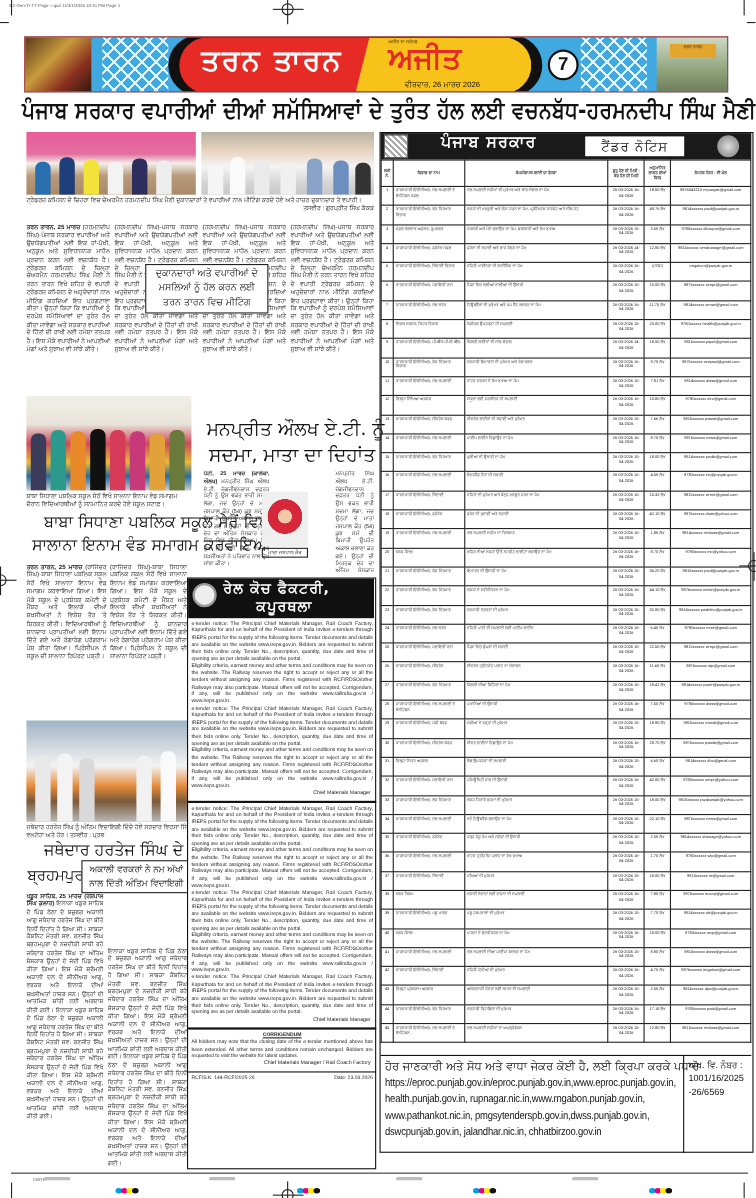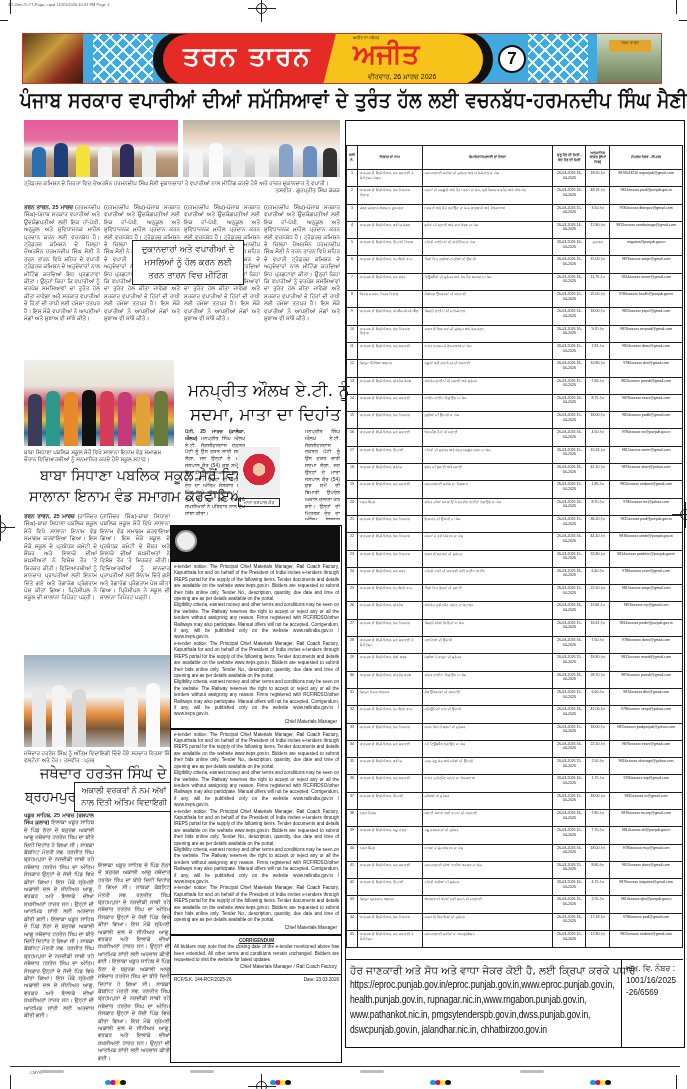--- a/index.html
+++ b/index.html
@@ -168,20 +168,24 @@
 <div class="abs cap" style="left:24px;top:750px;width:150px"><span>ਜਥੇਦਾਰ ਹਰਤੇਜ ਸਿੰਘ ਨੂੰ ਅੰਤਿਮ ਵਿਦਾਇਗੀ ਦਿੰਦੇ ਹੋਏ ਸਰਦਾਰ ਵਿਰਸਾ ਸਿੰਘ ਵਲਟੋਹਾ ਅਤੇ ਹੋਰ।</span> <span>ਤਸਵੀਰ : ਪ੍ਰਭ</span></div>
 <div class="abs sub-h" style="left:40px;top:765px">ਜਥੇਦਾਰ ਹਰਤੇਜ ਸਿੰਘ ਦੇ ਅਕਾਲ ਚਲਾਣੇ ਨਾਲ</div>
 <div class="abs sub-h" style="left:25px;top:788px;font-size:13.5px">ਬ੍ਰਹਮਪੁਰਾ ਪਰਿਵਾਰ ਤੇ ਅਕਾਲੀ ਦਲ ਨੂੰ ਵੱਡਾ ਘਾਟਾ</div>
 <div class="abs txt" style="left:24px;top:812px;width:70px;height:256px;font-size:5.4px"><b>ਖਡੂਰ ਸਾਹਿਬ, 25 ਮਾਰਚ (ਰਸ਼ਪਾਲ ਸਿੰਘ ਕੁਲਾਰ)</b> <span>ਇਲਾਕਾ ਖਡੂਰ ਸਾਹਿਬ ਦੇ ਪਿੰਡ ਠੱਠਾ ਦੇ ਬਜ਼ੁਰਗ ਅਕਾਲੀ ਆਗੂ ਜਥੇਦਾਰ ਹਰਤੇਜ ਸਿੰਘ ਦਾ ਬੀਤੇ ਦਿਨੀਂ ਦਿਹਾਂਤ ਹੋ ਗਿਆ ਸੀ। ਸਾਬਕਾ ਕੈਬਨਿਟ ਮੰਤਰੀ ਸਵ. ਰਣਜੀਤ ਸਿੰਘ ਬ੍ਰਹਮਪੁਰਾ ਦੇ ਨਜ਼ਦੀਕੀ ਸਾਥੀ ਰਹੇ ਜਥੇਦਾਰ ਹਰਤੇਜ ਸਿੰਘ ਦਾ ਅੰਤਿਮ ਸੰਸਕਾਰ ਉਨ੍ਹਾਂ ਦੇ ਜੱਦੀ ਪਿੰਡ ਵਿਖੇ ਕੀਤਾ ਗਿਆ। ਇਸ ਮੌਕੇ ਸ਼੍ਰੋਮਣੀ ਅਕਾਲੀ ਦਲ ਦੇ ਸੀਨੀਅਰ ਆਗੂ, ਵਰਕਰ ਅਤੇ ਇਲਾਕੇ ਦੀਆਂ ਸ਼ਖ਼ਸੀਅਤਾਂ ਹਾਜ਼ਰ ਸਨ। ਉਨ੍ਹਾਂ ਦੀ ਆਤਮਿਕ ਸ਼ਾਂਤੀ ਲਈ ਅਰਦਾਸ ਕੀਤੀ ਗਈ।</span> <span>ਇਲਾਕਾ ਖਡੂਰ ਸਾਹਿਬ ਦੇ ਪਿੰਡ ਠੱਠਾ ਦੇ ਬਜ਼ੁਰਗ ਅਕਾਲੀ ਆਗੂ ਜਥੇਦਾਰ ਹਰਤੇਜ ਸਿੰਘ ਦਾ ਬੀਤੇ ਦਿਨੀਂ ਦਿਹਾਂਤ ਹੋ ਗਿਆ ਸੀ। ਸਾਬਕਾ ਕੈਬਨਿਟ ਮੰਤਰੀ ਸਵ. ਰਣਜੀਤ ਸਿੰਘ ਬ੍ਰਹਮਪੁਰਾ ਦੇ ਨਜ਼ਦੀਕੀ ਸਾਥੀ ਰਹੇ ਜਥੇਦਾਰ ਹਰਤੇਜ ਸਿੰਘ ਦਾ ਅੰਤਿਮ ਸੰਸਕਾਰ ਉਨ੍ਹਾਂ ਦੇ ਜੱਦੀ ਪਿੰਡ ਵਿਖੇ ਕੀਤਾ ਗਿਆ। ਇਸ ਮੌਕੇ ਸ਼੍ਰੋਮਣੀ ਅਕਾਲੀ ਦਲ ਦੇ ਸੀਨੀਅਰ ਆਗੂ, ਵਰਕਰ ਅਤੇ ਇਲਾਕੇ ਦੀਆਂ ਸ਼ਖ਼ਸੀਅਤਾਂ ਹਾਜ਼ਰ ਸਨ। ਉਨ੍ਹਾਂ ਦੀ ਆਤਮਿਕ ਸ਼ਾਂਤੀ ਲਈ ਅਰਦਾਸ ਕੀਤੀ ਗਈ।</span></div>
 <div class="abs txt" style="left:98px;top:812px;width:72px;height:256px;font-size:5.4px;padding-top:50px"><span>ਇਲਾਕਾ ਖਡੂਰ ਸਾਹਿਬ ਦੇ ਪਿੰਡ ਠੱਠਾ ਦੇ ਬਜ਼ੁਰਗ ਅਕਾਲੀ ਆਗੂ ਜਥੇਦਾਰ ਹਰਤੇਜ ਸਿੰਘ ਦਾ ਬੀਤੇ ਦਿਨੀਂ ਦਿਹਾਂਤ ਹੋ ਗਿਆ ਸੀ। ਸਾਬਕਾ ਕੈਬਨਿਟ ਮੰਤਰੀ ਸਵ. ਰਣਜੀਤ ਸਿੰਘ ਬ੍ਰਹਮਪੁਰਾ ਦੇ ਨਜ਼ਦੀਕੀ ਸਾਥੀ ਰਹੇ ਜਥੇਦਾਰ ਹਰਤੇਜ ਸਿੰਘ ਦਾ ਅੰਤਿਮ ਸੰਸਕਾਰ ਉਨ੍ਹਾਂ ਦੇ ਜੱਦੀ ਪਿੰਡ ਵਿਖੇ ਕੀਤਾ ਗਿਆ। ਇਸ ਮੌਕੇ ਸ਼੍ਰੋਮਣੀ ਅਕਾਲੀ ਦਲ ਦੇ ਸੀਨੀਅਰ ਆਗੂ, ਵਰਕਰ ਅਤੇ ਇਲਾਕੇ ਦੀਆਂ ਸ਼ਖ਼ਸੀਅਤਾਂ ਹਾਜ਼ਰ ਸਨ। ਉਨ੍ਹਾਂ ਦੀ ਆਤਮਿਕ ਸ਼ਾਂਤੀ ਲਈ ਅਰਦਾਸ ਕੀਤੀ ਗਈ।</span> <span>ਇਲਾਕਾ ਖਡੂਰ ਸਾਹਿਬ ਦੇ ਪਿੰਡ ਠੱਠਾ ਦੇ ਬਜ਼ੁਰਗ ਅਕਾਲੀ ਆਗੂ ਜਥੇਦਾਰ ਹਰਤੇਜ ਸਿੰਘ ਦਾ ਬੀਤੇ ਦਿਨੀਂ ਦਿਹਾਂਤ ਹੋ ਗਿਆ ਸੀ। ਸਾਬਕਾ ਕੈਬਨਿਟ ਮੰਤਰੀ ਸਵ. ਰਣਜੀਤ ਸਿੰਘ ਬ੍ਰਹਮਪੁਰਾ ਦੇ ਨਜ਼ਦੀਕੀ ਸਾਥੀ ਰਹੇ ਜਥੇਦਾਰ ਹਰਤੇਜ ਸਿੰਘ ਦਾ ਅੰਤਿਮ ਸੰਸਕਾਰ ਉਨ੍ਹਾਂ ਦੇ ਜੱਦੀ ਪਿੰਡ ਵਿਖੇ ਕੀਤਾ ਗਿਆ। ਇਸ ਮੌਕੇ ਸ਼੍ਰੋਮਣੀ ਅਕਾਲੀ ਦਲ ਦੇ ਸੀਨੀਅਰ ਆਗੂ, ਵਰਕਰ ਅਤੇ ਇਲਾਕੇ ਦੀਆਂ ਸ਼ਖ਼ਸੀਅਤਾਂ ਹਾਜ਼ਰ ਸਨ। ਉਨ੍ਹਾਂ ਦੀ ਆਤਮਿਕ ਸ਼ਾਂਤੀ ਲਈ ਅਰਦਾਸ ਕੀਤੀ ਗਈ।</span></div>
 <div class="abs pull" style="left:74px;top:782px;width:100px;font-size:8px;line-height:12px">ਅਕਾਲੀ ਵਰਕਰਾਂ ਨੇ ਨਮ ਅੱਖਾਂ ਨਾਲ ਦਿੱਤੀ ਅੰਤਿਮ ਵਿਦਾਇਗੀ</div>
 
 <div class="abs notice">
   <div class="abs hd">
     <div class="abs seal"></div>
+    <div class="abs ttl">
+        <div>ਰੇਲ ਕੋਚ ਫੈਕਟਰੀ,</div>
+        <div style="padding-left:30px">ਕਪੂਰਥਲਾ</div>
+      </div>
   </div>
   <div class="abs body">
     <p>e-tender notice: The Principal Chief Materials Manager, Rail Coach Factory, Kapurthala for and on behalf of the President of India invites e-tenders through IREPS portal for the supply of the following items. Tender documents and details are available on the website www.ireps.gov.in. Bidders are requested to submit their bids online only. Tender No., description, quantity, due date and time of opening are as per details available on the portal.</p>
     <p>Eligibility criteria, earnest money and other terms and conditions may be seen on the website. The Railway reserves the right to accept or reject any or all the tenders without assigning any reason. Firms registered with RCF/RDSO/other Railways may also participate. Manual offers will not be accepted. Corrigendum, if any, will be published only on the website www.railindia.gov.in / www.ireps.gov.in.</p>
     <p>e-tender notice: The Principal Chief Materials Manager, Rail Coach Factory, Kapurthala for and on behalf of the President of India invites e-tenders through IREPS portal for the supply of the following items. Tender documents and details are available on the website www.ireps.gov.in. Bidders are requested to submit their bids online only. Tender No., description, quantity, due date and time of opening are as per details available on the portal.</p>
     <p>Eligibility criteria, earnest money and other terms and conditions may be seen on the website. The Railway reserves the right to accept or reject any or all the tenders without assigning any reason. Firms registered with RCF/RDSO/other Railways may also participate. Manual offers will not be accepted. Corrigendum, if any, will be published only on the website www.railindia.gov.in / www.ireps.gov.in.</p>
     <div class="sig">Chief Materials Manager</div>
     <div class="sep"></div>
     <p>e-tender notice: The Principal Chief Materials Manager, Rail Coach Factory, Kapurthala for and on behalf of the President of India invites e-tenders through IREPS portal for the supply of the following items. Tender documents and details are available on the website www.ireps.gov.in. Bidders are requested to submit their bids online only. Tender No., description, quantity, due date and time of opening are as per details available on the portal.</p>
     <p>Eligibility criteria, earnest money and other terms and conditions may be seen on the website. The Railway reserves the right to accept or reject any or all the tenders without assigning any reason. Firms registered with RCF/RDSO/other Railways may also participate. Manual offers will not be accepted. Corrigendum, if any, will be published only on the website www.railindia.gov.in / www.ireps.gov.in.</p>
@@ -195,20 +199,26 @@
     <div class="sig">Chief Materials Manager / Rail Coach Factory</div>
     <div class="sep"></div>
     <div style="display:flex;justify-content:space-between">
         <span>RCF/S.K. 144-RCF/2025-26</span>
         <span>Date: 23.03.2026</span>
       </div>
   </div>
 </div>
 
 <div class="abs tender">
+  <div class="abs bar">
+    <div class="abs emb"></div>
+    <div class="abs gov">ਪੰਜਾਬ ਸਰਕਾਰ</div>
+    <div class="abs tn">ਟੈਂਡਰ ਨੋਟਿਸ</div>
+    <div class="abs emb2"></div>
+  </div>
   <table class="tt">
     <colgroup>
         <col style="width:10px">
         <col style="width:65px">
         <col style="width:132px">
         <col style="width:33px">
         <col style="width:24px">
         <col style="width:73px">
       </colgroup>
     <thead>

